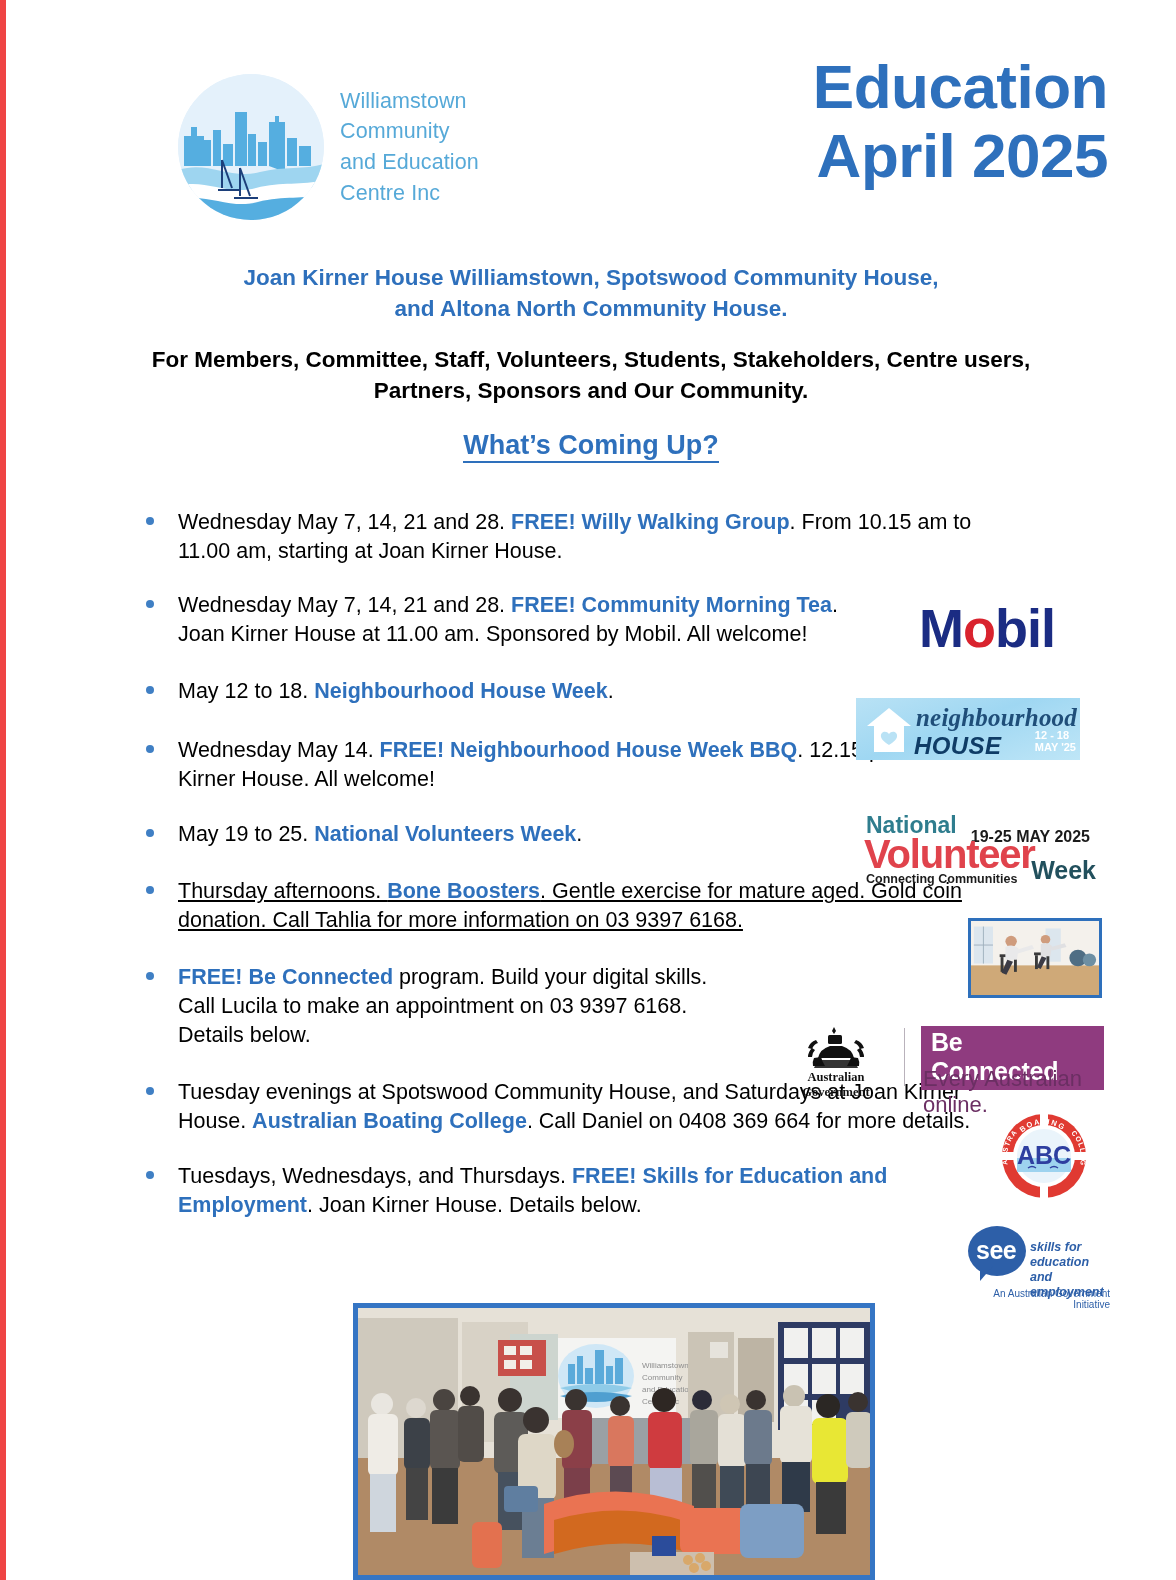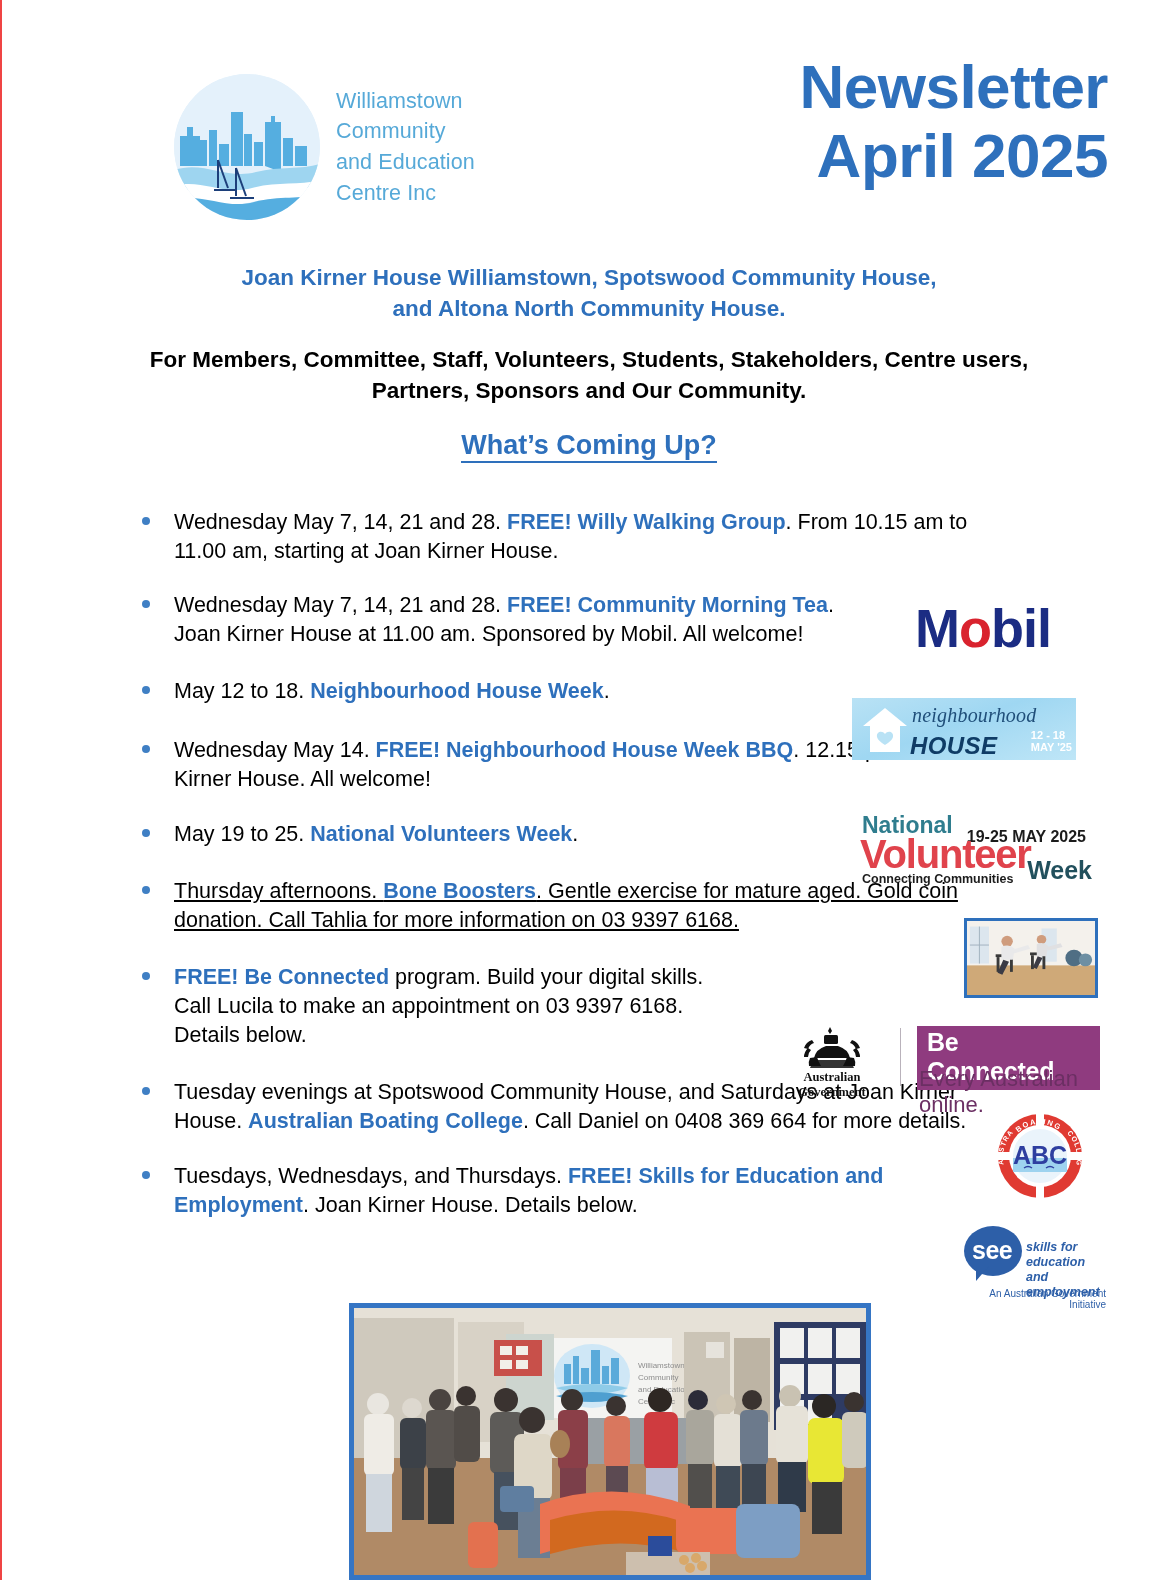--- a/index.html
+++ b/index.html
@@ -9,21 +9,21 @@
   }
   body {
     font-family: "Liberation Sans", sans-serif;
   }
   .page {
     position: relative;
     width: 1176px;
     height: 1580px;
     background: #ffffff;
     overflow: hidden;
-    border-left: 2px solid #ef4444;
+    border-left: 6px solid #ef4444;
     box-sizing: border-box;
   }
 
   
   .header {
     position: absolute;
     left: 0; top: 0;
     width: 100%;
     height: 250px;
   }
@@ -151,22 +151,22 @@
     width: 224px; height: 62px;
     background: linear-gradient(160deg,#b9e2f5 0%,#9fd7f2 45%,#bfe6f7 100%);
     overflow: hidden;
   }
   .nhw .house {
     position:absolute; left: 10px; top: 8px; width: 46px; height: 46px;
   }
   .nhw .nb {
     position: absolute; left: 60px; top: 6px;
     font-family: "Liberation Serif", serif;
-    font-style: italic; font-weight: normal;
-    font-size: 20px; color: #1f4e79; letter-spacing: .2px;
+    font-style: italic; font-weight: bold;
+    font-size: 25px; color: #1f4e79; letter-spacing: .2px;
   }
   .nhw .hw {
     position: absolute; left: 58px; top: 34px;
     font-size: 24px; font-weight: bold; font-style: italic;
     color: #0f3c66; letter-spacing: .4px;
   }
   .nhw .dt {
     position: absolute; right: 4px; top: 32px;
     font-size: 11px; font-weight: bold; color: #fff;
     line-height: 1.05; text-align: left;
@@ -305,21 +305,21 @@
           </g>
         </svg>
       </div>
       <div class="logo-text">Williamstown
 Community
 and Education
 Centre Inc</div>
     </div>
 
     <div class="news-title">
-      <span>Newsletter</span>
+      <span>Education</span>
       <span class="l2">April 2025</span>
     </div>
   </div>
 
   <div class="houses">
     <div>Joan Kirner House Williamstown, Spotswood Community House,</div>
     <div>and Altona North Community House.</div>
   </div>
 
   <div class="audience">

